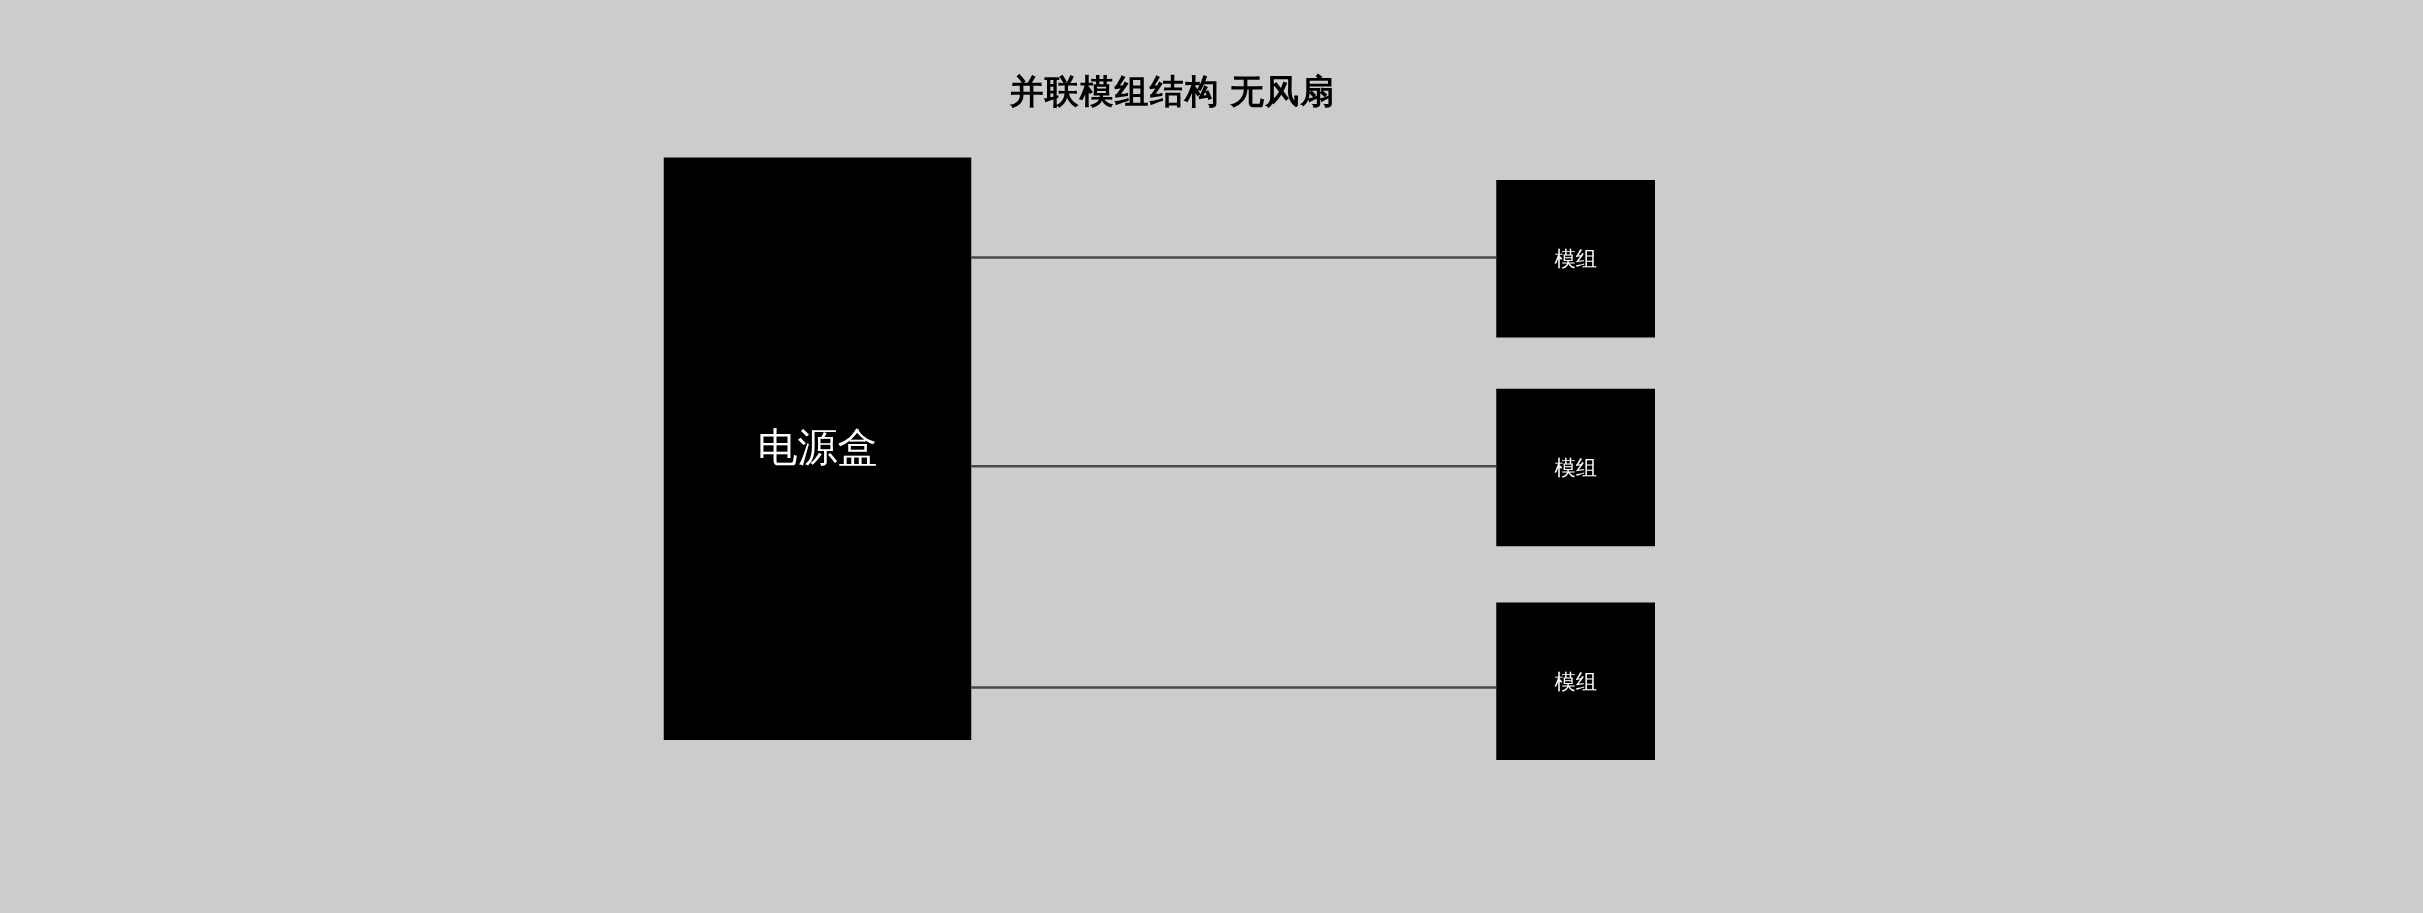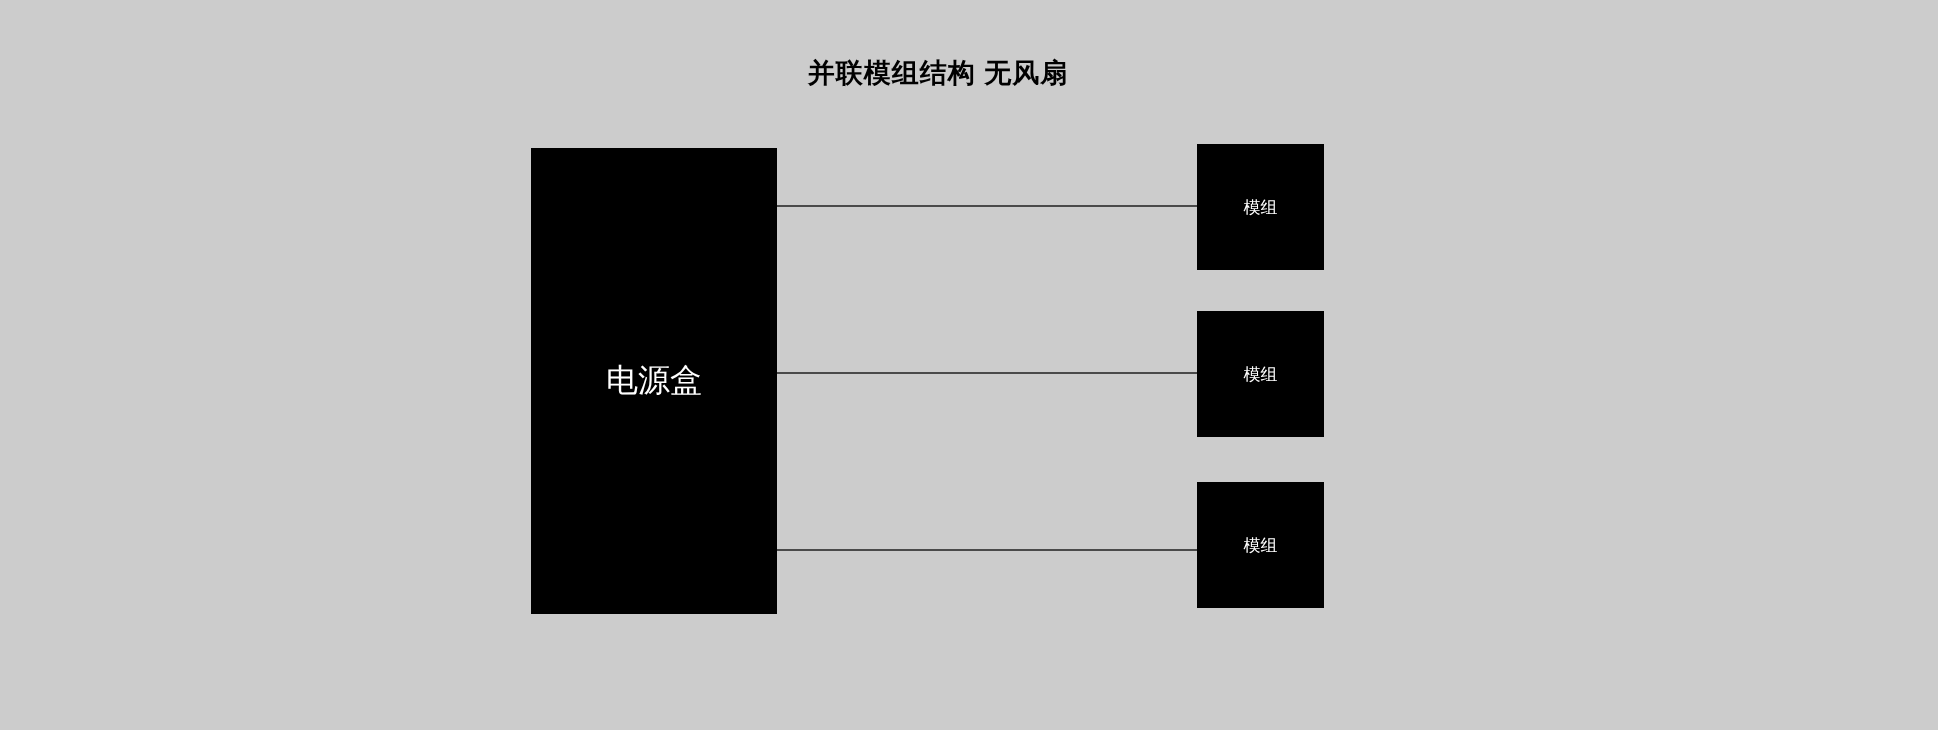--- a/index.html
+++ b/index.html
@@ -36,21 +36,21 @@
   .node {
     position: absolute;
     background: var(--box-fill);
     color: var(--box-text);
     display: flex;
     align-items: center;
     justify-content: center;
   }
   .power-box {
     left: 527px;
-    top: 144px;
+    top: 122px;
     width: 246px;
     height: 466px;
     font-size: 32px;
   }
   .module-box {
     left: 1193px;
     width: 127px;
     height: 126px;
     font-size: 17px;
   }

